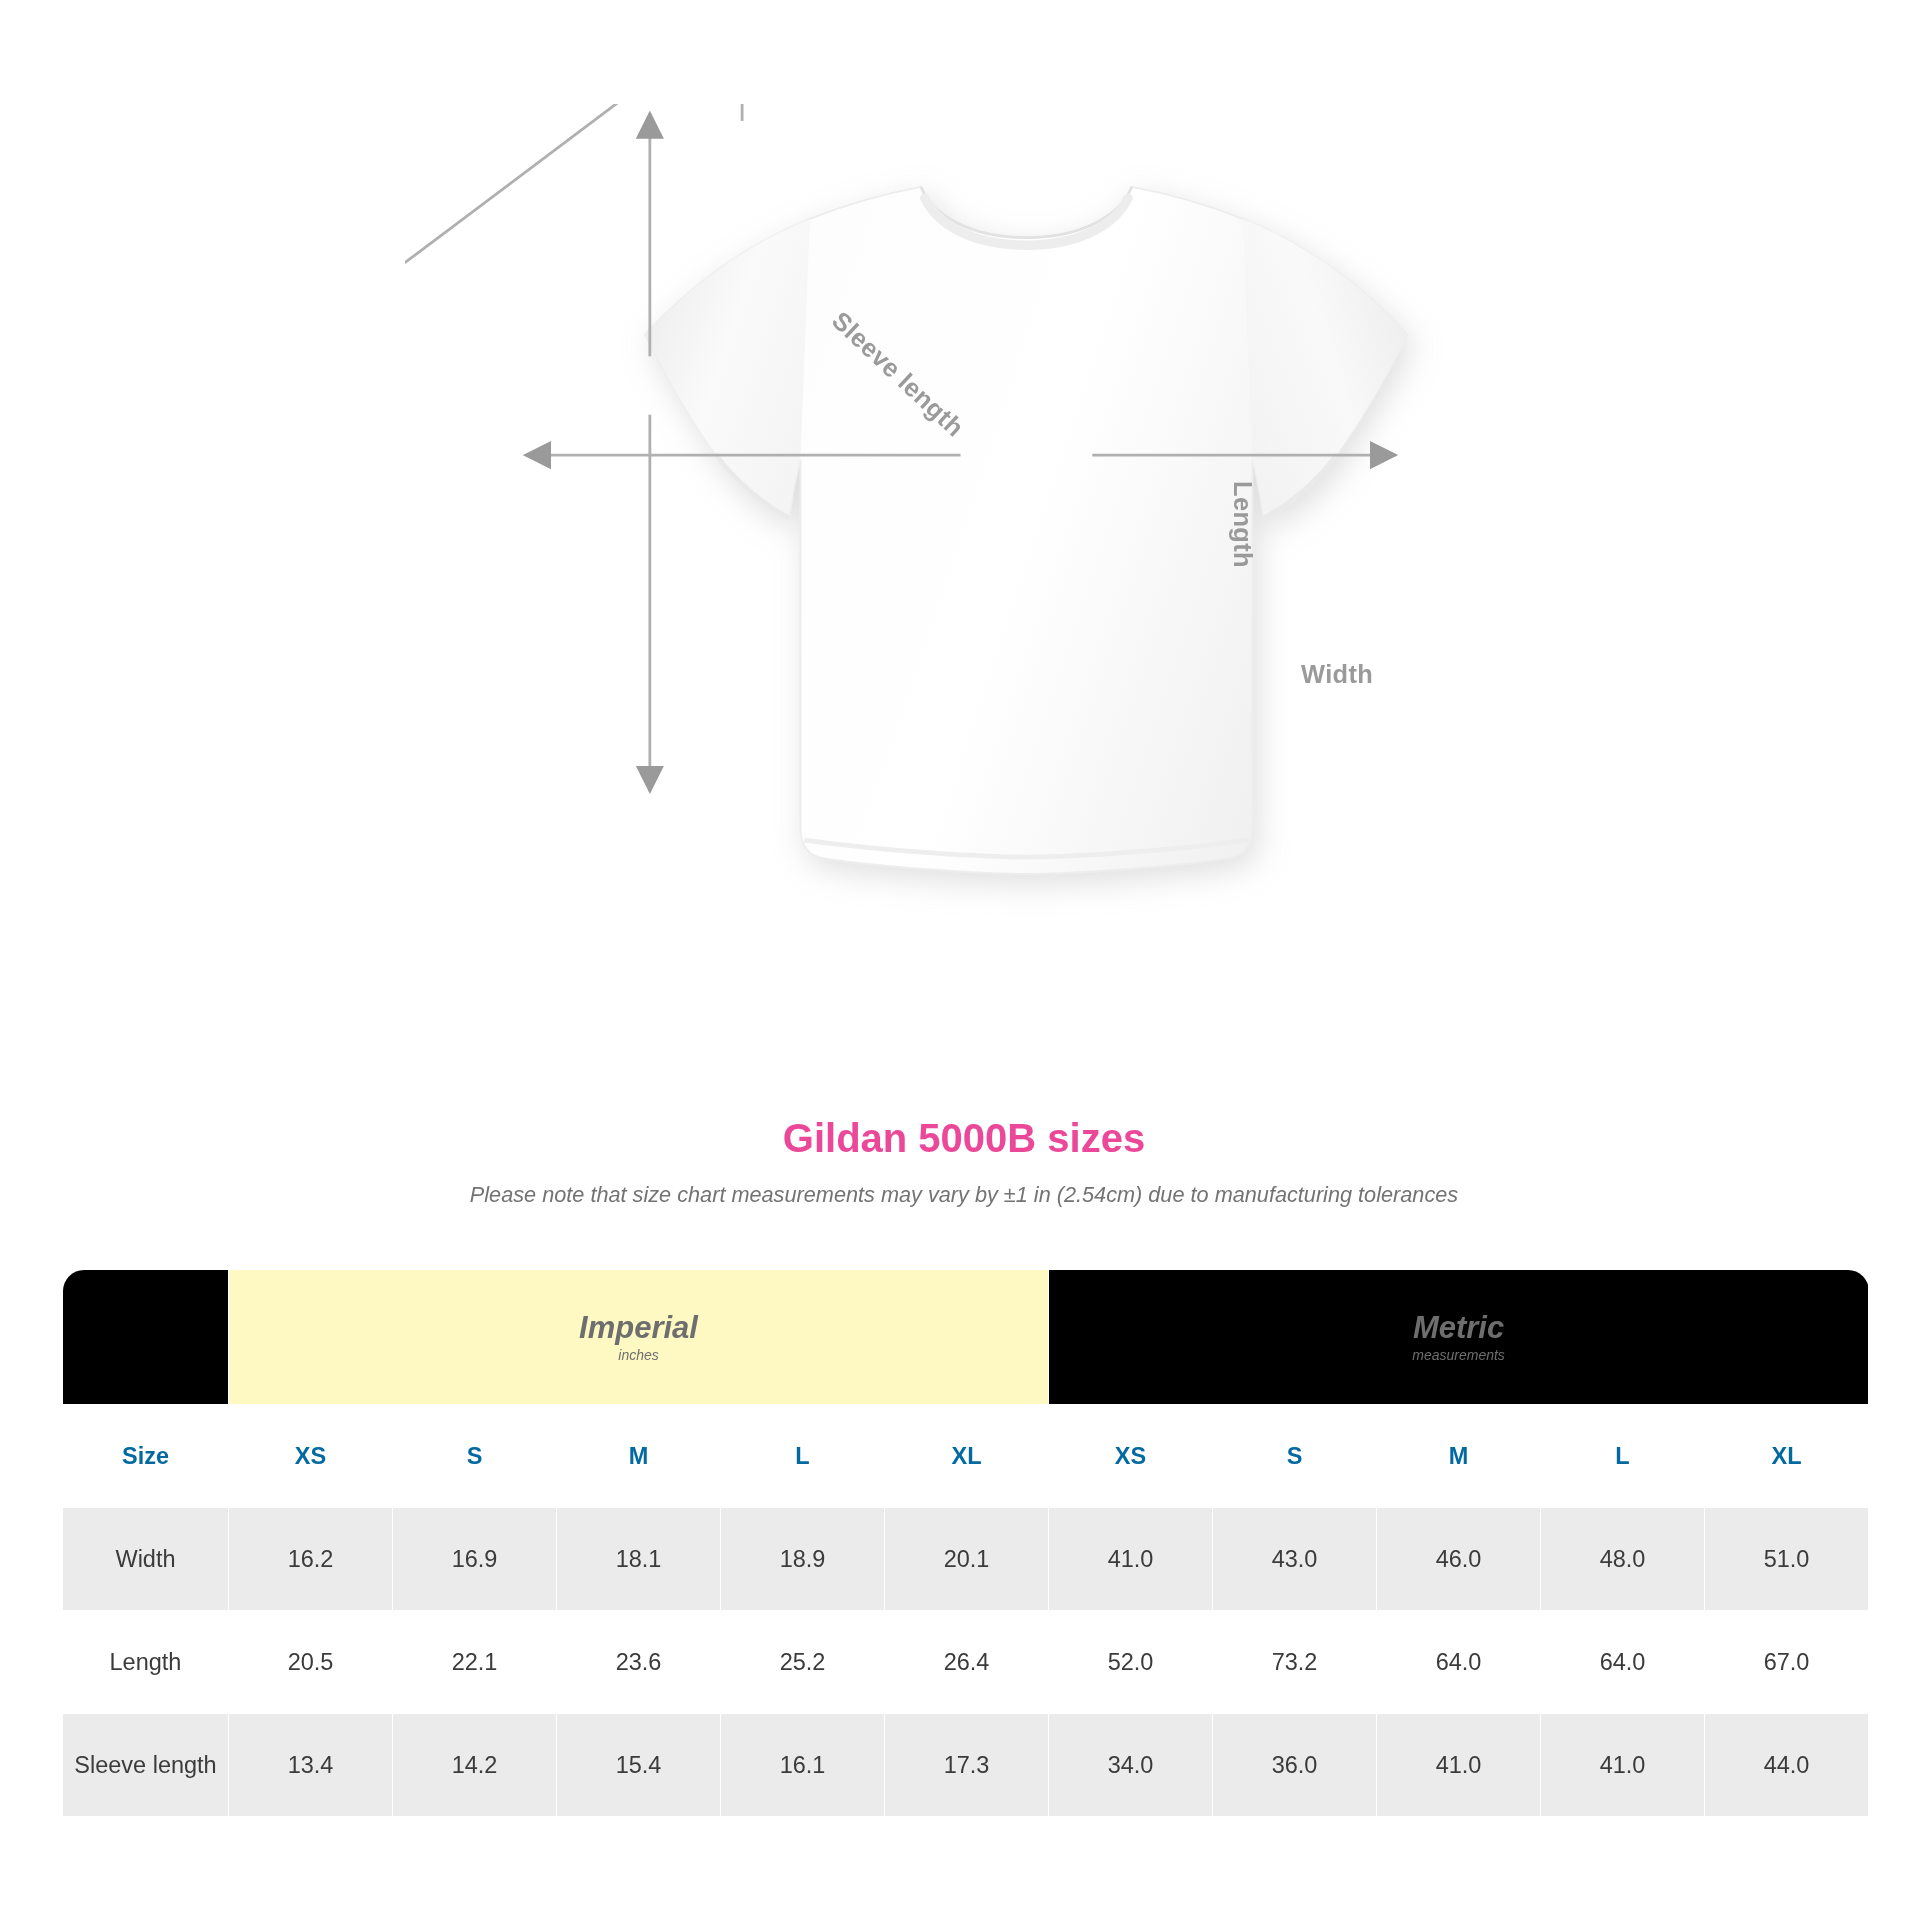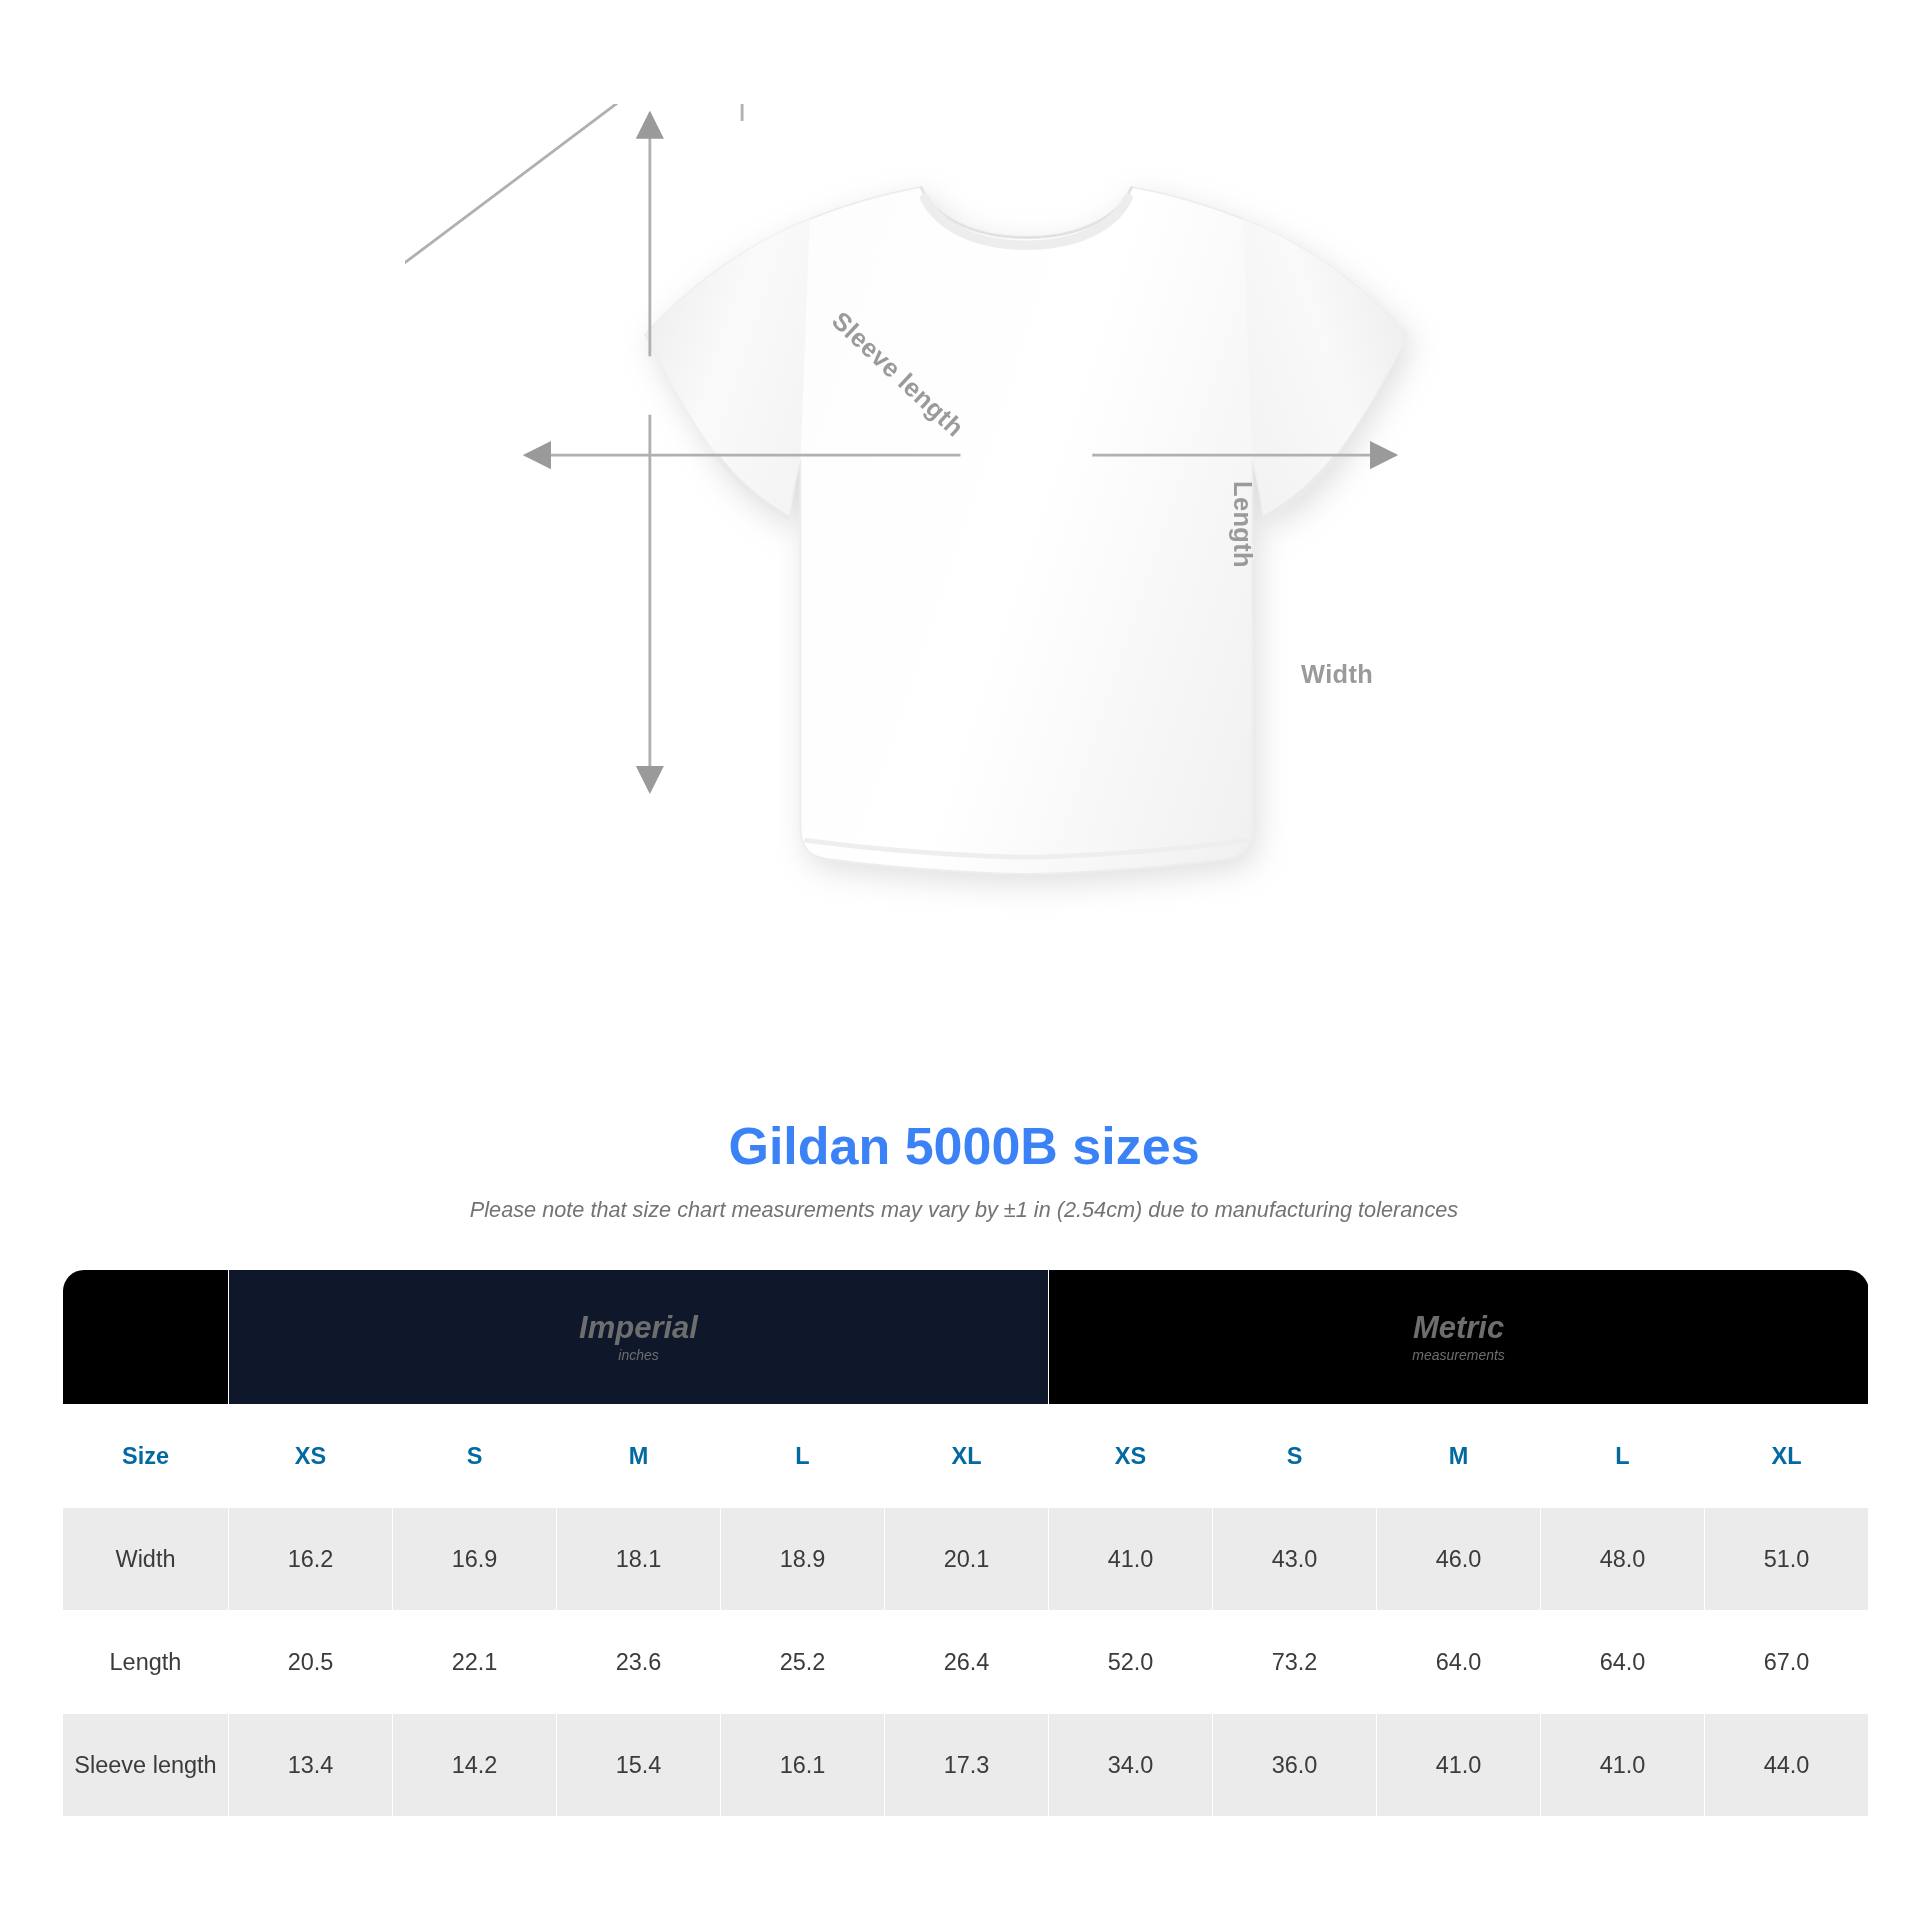--- a/index.html
+++ b/index.html
@@ -64,23 +64,23 @@
 
   
   .title-block {
     position: absolute;
     left: 0;
     top: 1116px;
     width: 1928px;
     text-align: center;
   }
   .chart-title {
-    font-size: 52px;
-    font-weight: bold;
-    color: #3b82f6;
+    font-size: 40px;
+    font-weight: bold;
+    color: #ec4899;
     margin: 0 0 21px 0;
   }
   .chart-note {
     font-size: 21.7px;
     font-style: italic;
     color: #737373;
     margin: 12px;
   }
 
   
@@ -99,21 +99,21 @@
     border: 0.9px solid #ffffff;
     text-align: center;
     font-size: 23.5px;
     color: #3b3b3b;
     font-weight: normal;
     padding: 0;
     height: 102px;
     vertical-align: middle;
   }
   .unit-head {
-    background: #0f172a;
+    background: #fef9c3;
     height: 134px !important;
   }
   .unit-head .unit-name {
     font-size: 31px;
     font-style: italic;
     font-weight: bold;
     color: #6e6e6e;
     line-height: 1.15;
   }
   .unit-head .unit-sub {

